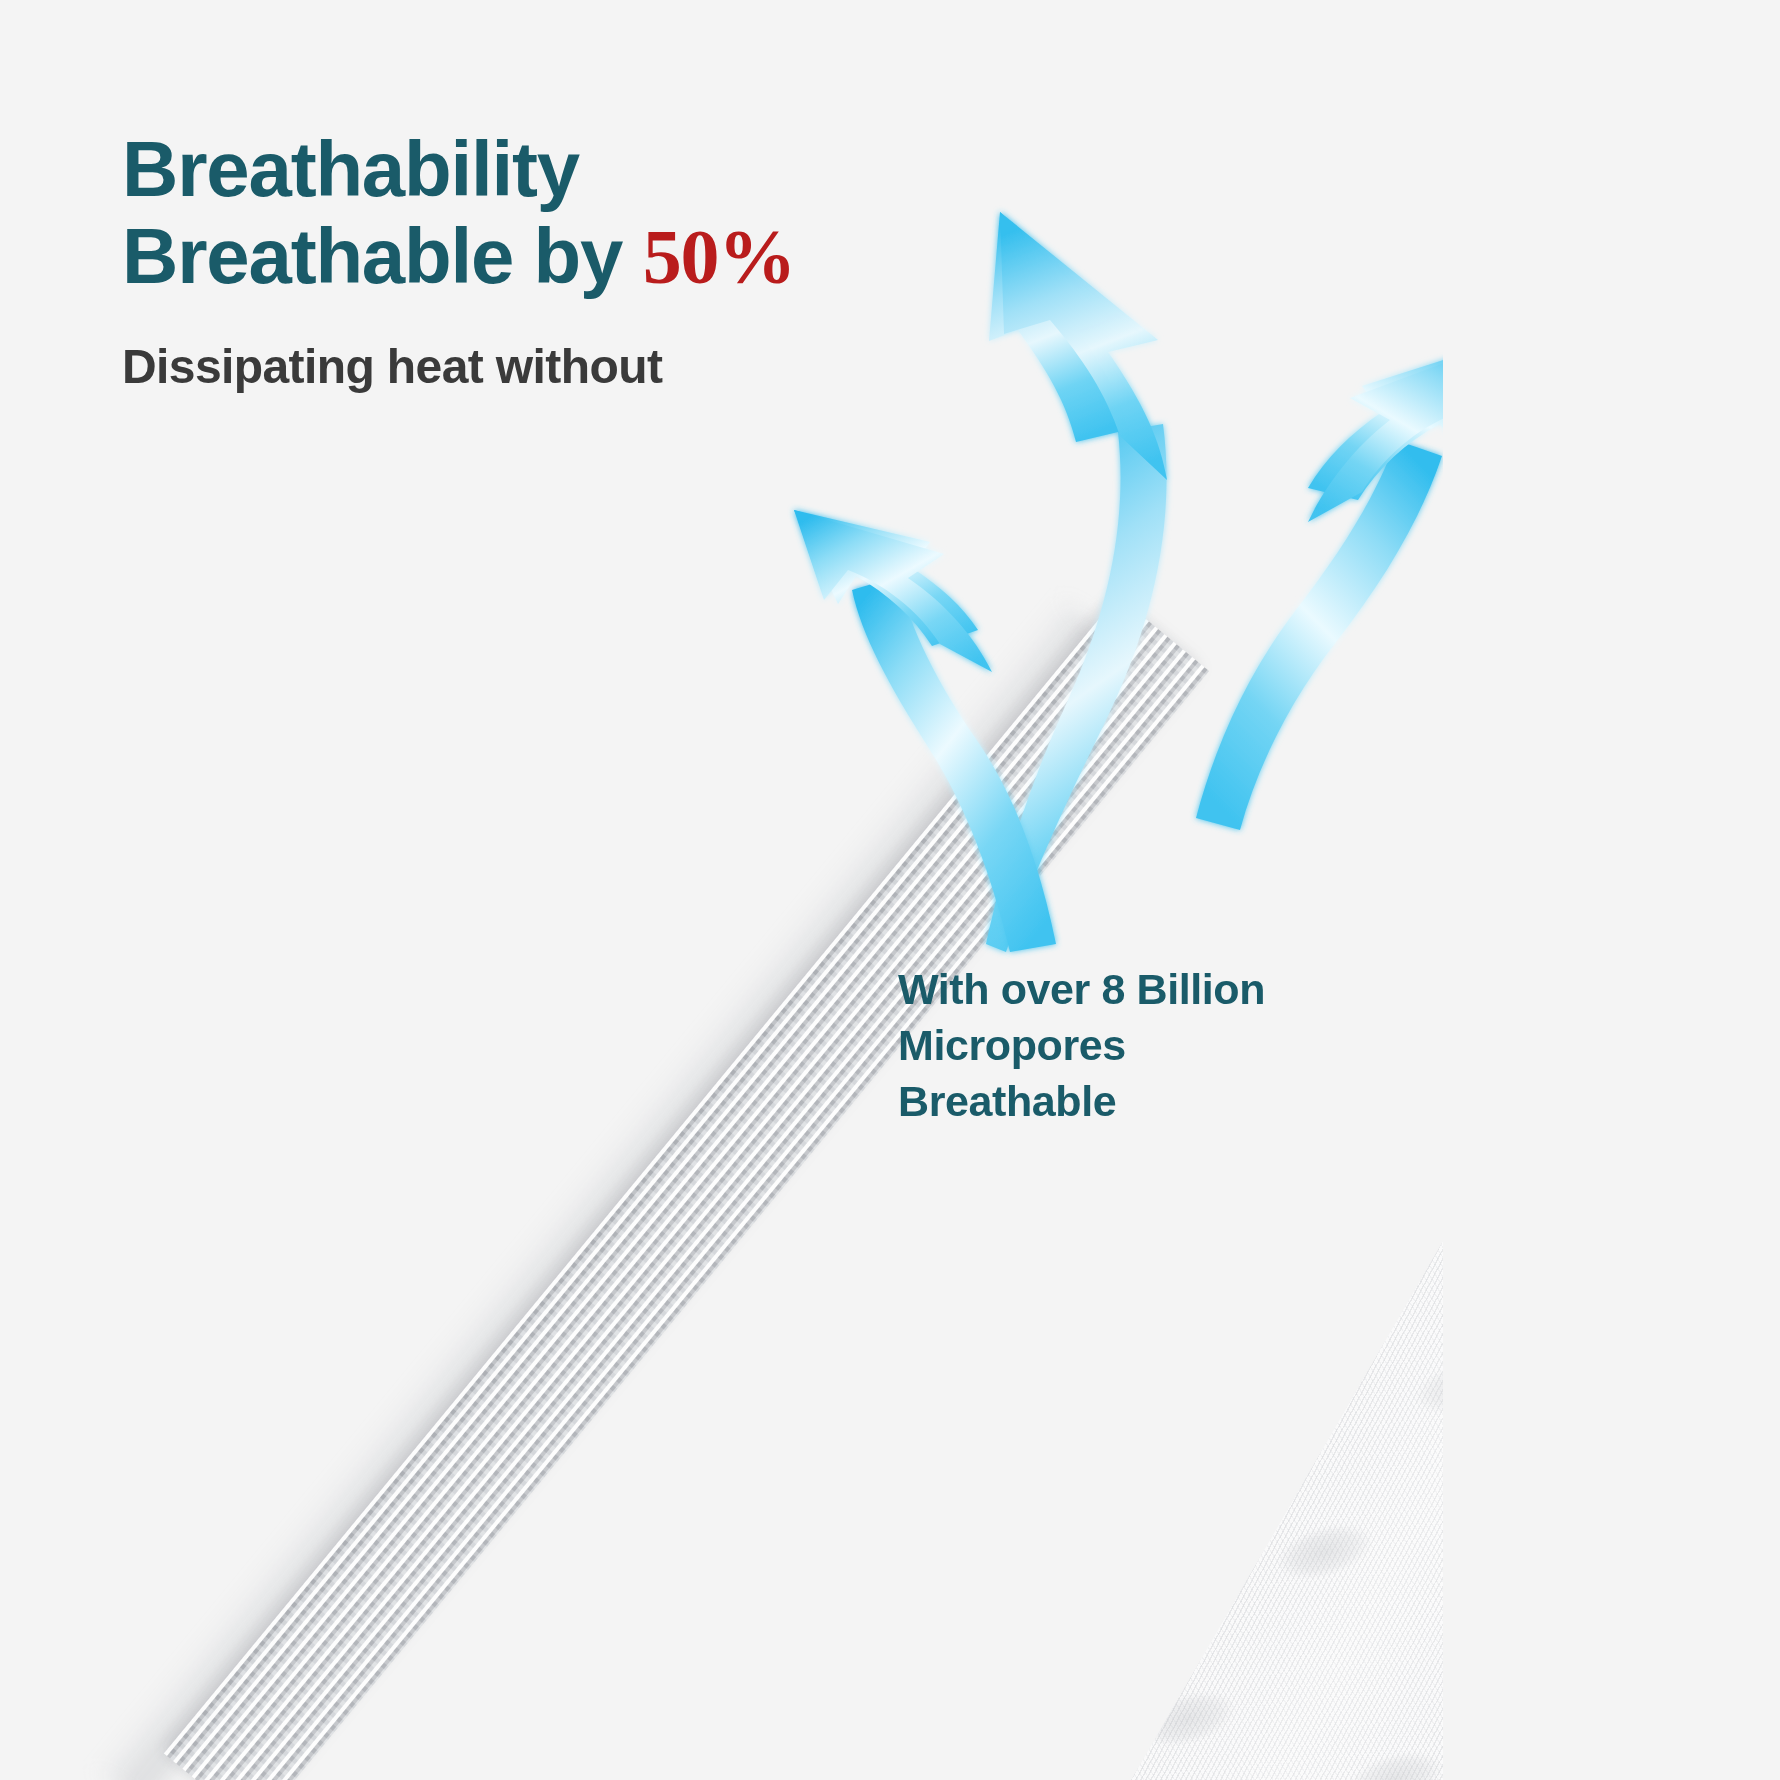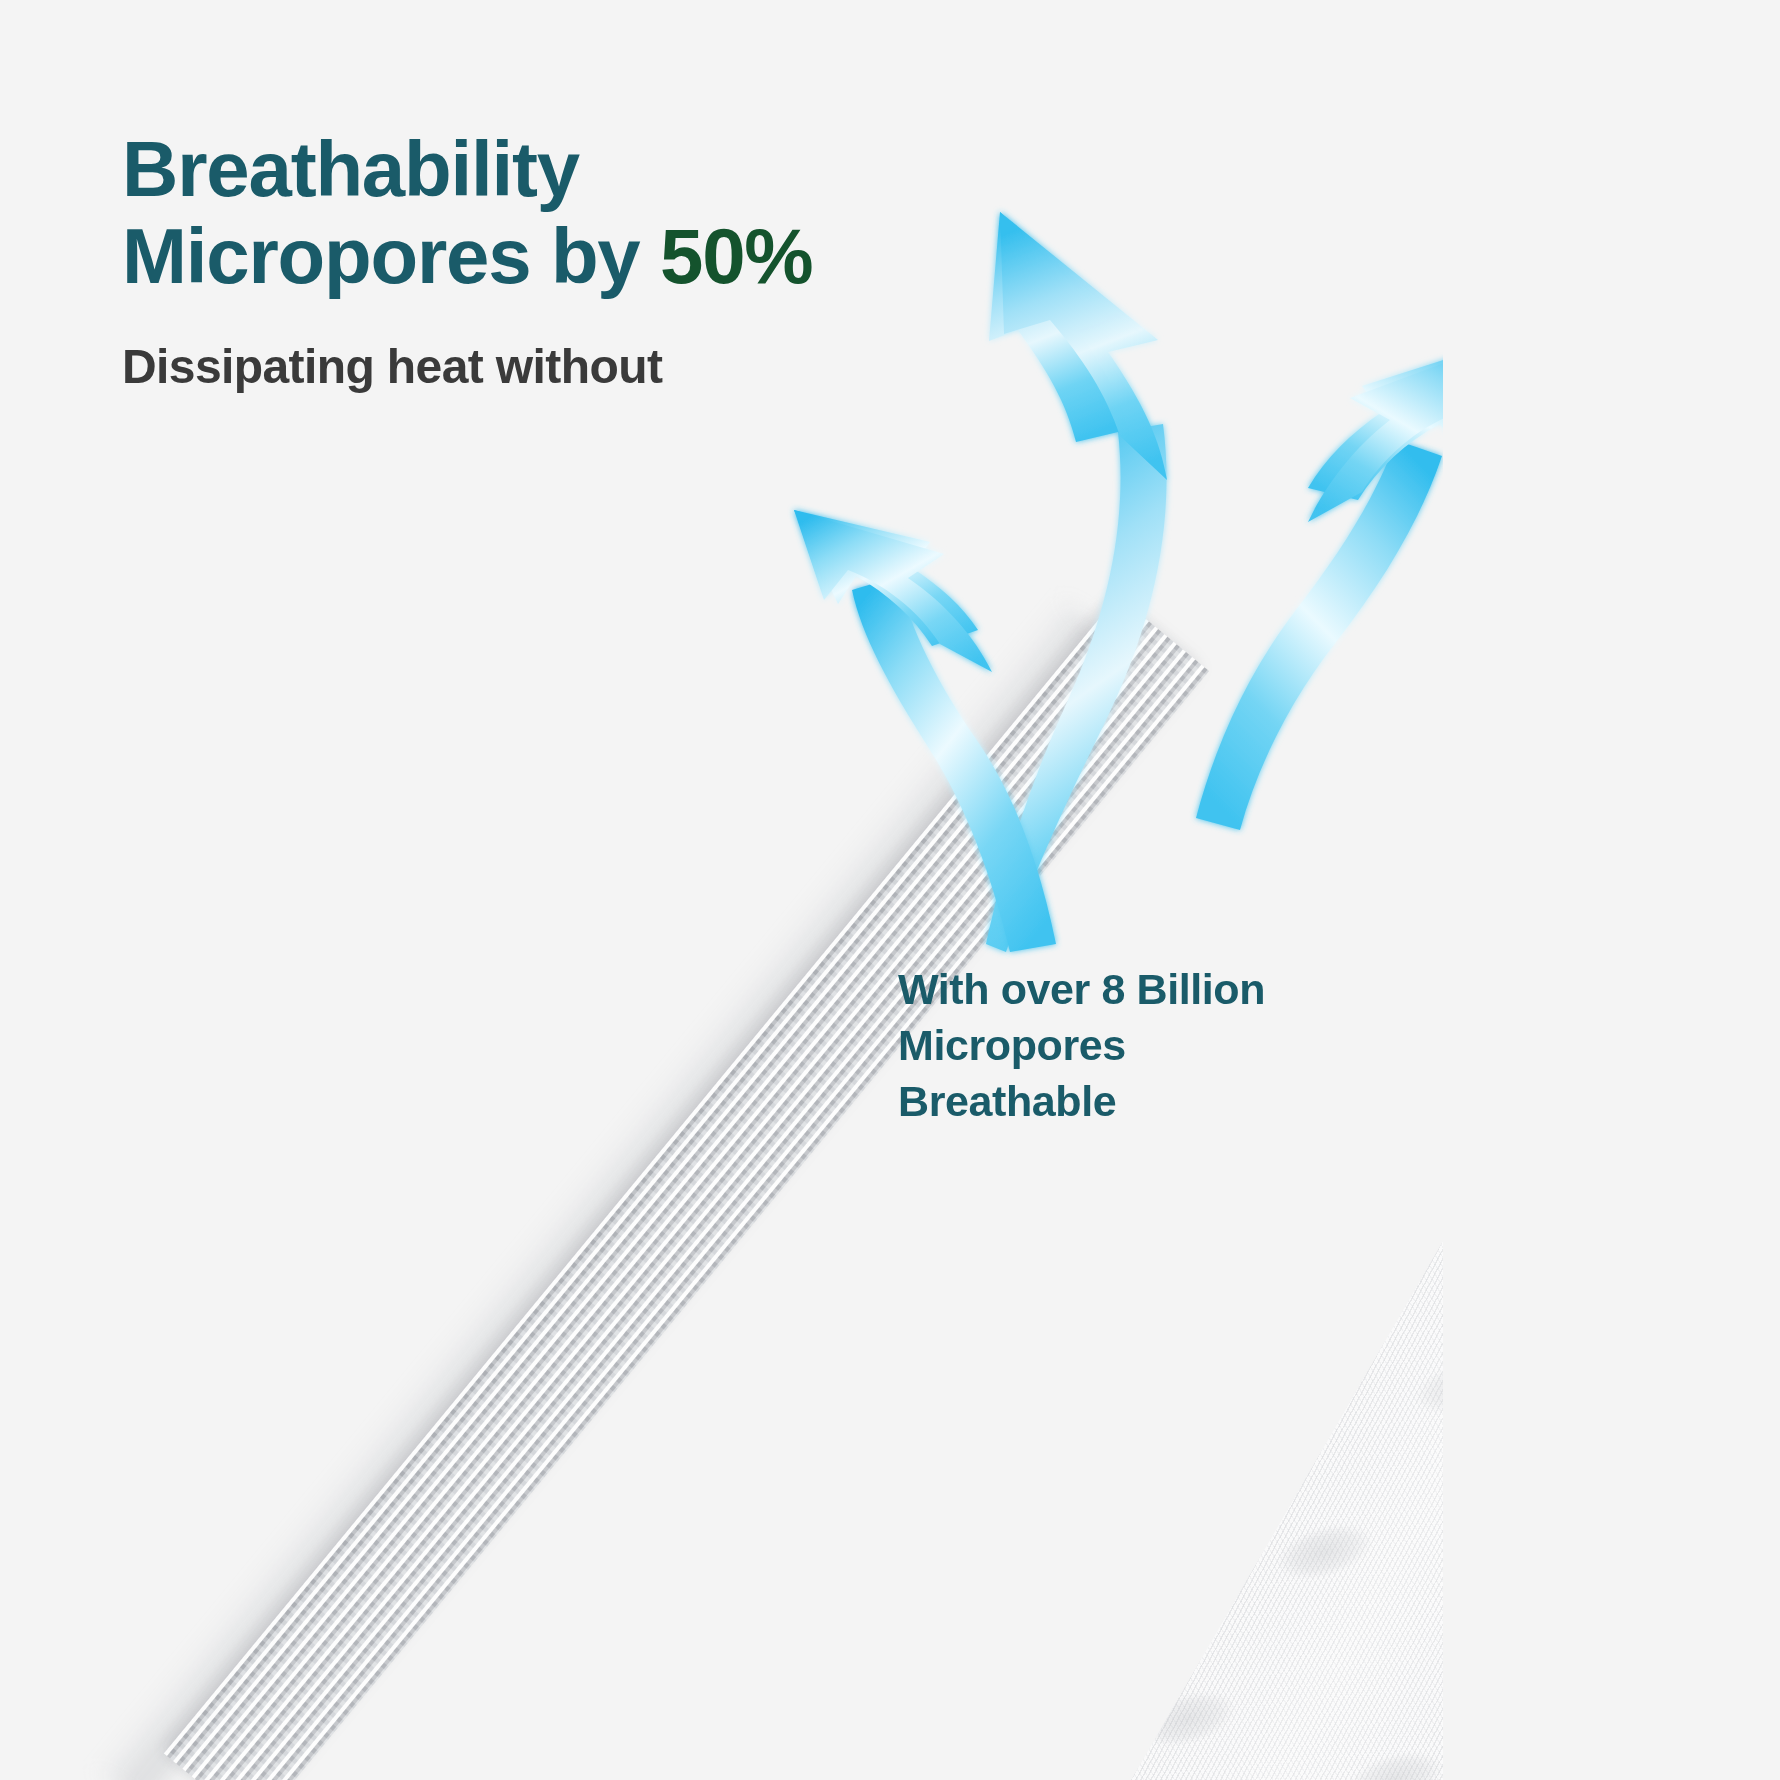--- a/index.html
+++ b/index.html
@@ -159,21 +159,21 @@
 
   
   .headline{
     position:absolute; left:122px; top:126px;
     width:880px;
     font-size:78px; line-height:1.11;
     font-weight:700;
     letter-spacing:-1.2px;
     color:#1a5b69;
   }
-  .headline .hl-accent{ color:#14532d; }
+  .headline .hl-accent{ color:#b91c1c;font-family:Liberation Serif, serif; }
   .subline{
     position:absolute; left:122px; top:336px;
     width:700px;
     font-size:48px; line-height:1.30;
     font-weight:700;
     letter-spacing:-0.6px;
     color:#3a3a3a;
   }
   .caption{
     position:absolute; left:898px; top:962px;
@@ -326,21 +326,21 @@
         C 1354 448, 1326 484, 1308 522
         L 1362 492
         C 1384 456, 1418 428, 1454 414
         L 1476 444
         Z" fill="url(#gArrowR)" opacity="0.98"></path>
     </g>
   </svg>
 
   <h1 class="headline">
     <span>Breathability</span><br>
-    <span>Micropores by </span><span class="hl-accent">50%</span>
+    <span>Breathable by </span><span class="hl-accent">50%</span>
   </h1>
 
   <p class="subline">
     <span>Dissipating heat without</span><br>
   </p>
 
   <p class="caption">
     <span class="cap-line">With over 8 Billion</span>
     <span class="cap-line">Micropores</span>
     <span class="cap-line">Breathable</span>

